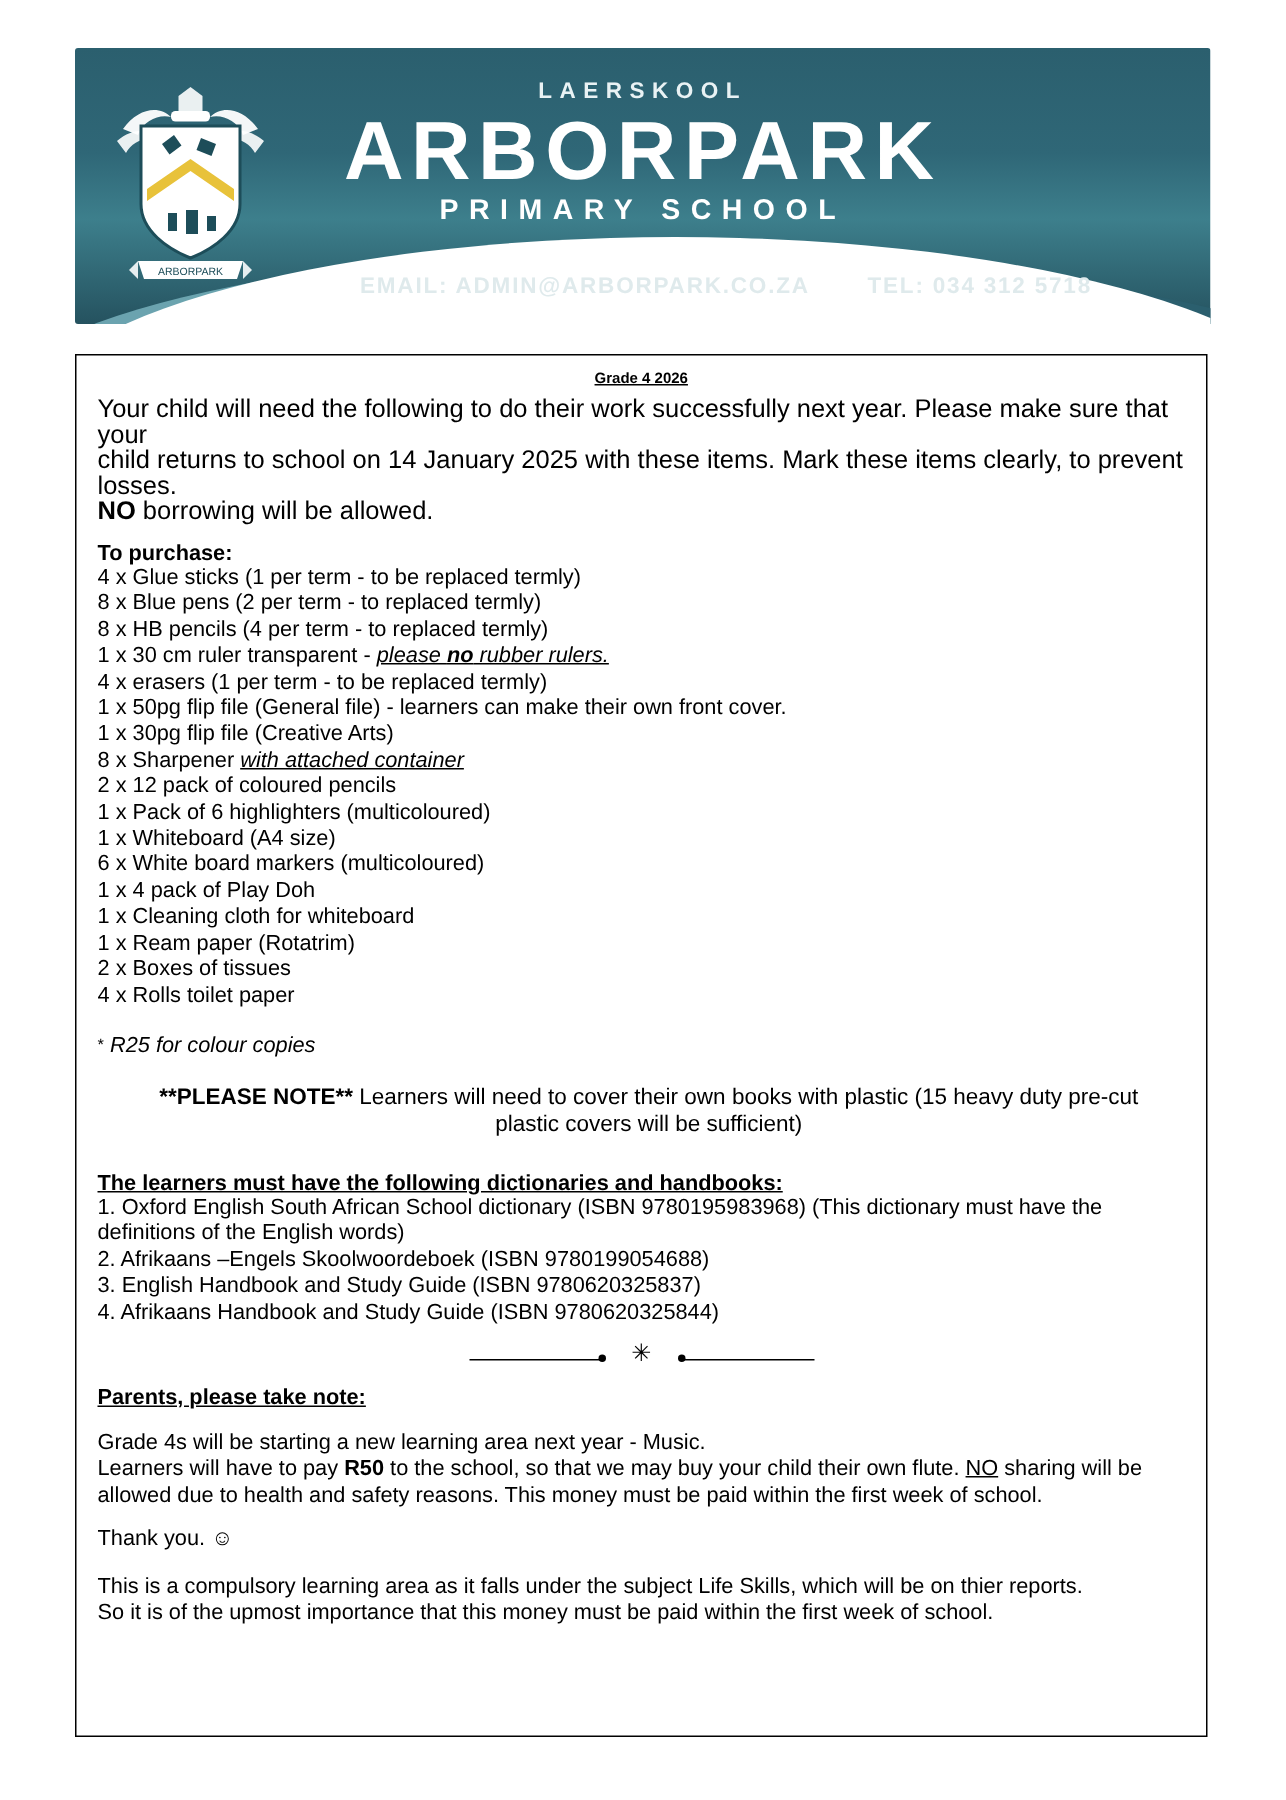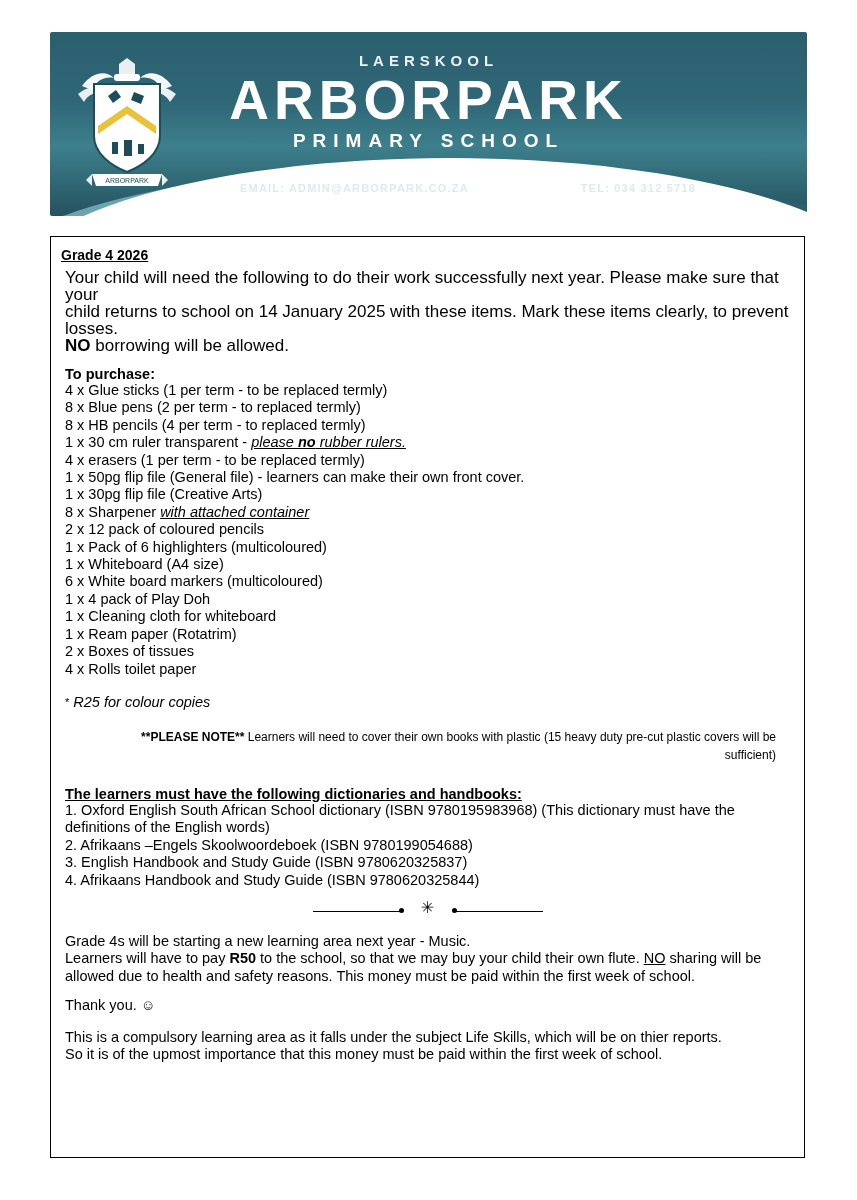--- a/index.html
+++ b/index.html
@@ -98,23 +98,24 @@
     color: #ffffff;
     margin-top: 1px;
   }
   .lh-contact {
     position: absolute;
     left: 0;
     top: 145px;
     width: 686px;
     height: 30px;
     color: #dfeaec;
-    font-size: 11px;
+    font-size: 15px;
     letter-spacing: 1.2px;
     font-weight: bold;
+    padding-left: 32px;
   }
   .lh-email {
     position: absolute;
     left: 190px;
     top: 5px;
   }
   .lh-tel {
     position: absolute;
     right: 40px;
     top: 5px;
@@ -137,23 +138,23 @@
     top: 236px;
     width: 755px;
     height: 922px;
     border: 1px solid #000000;
     background: #ffffff;
     box-sizing: border-box;
     padding: 8px 10px 8px 10px;
   }
 
   .title {
-    text-align: left;
-    font-weight: bold;
-    font-size: 14px;
+    text-align: center;
+    font-weight: bold;
+    font-size: 10px;
     text-decoration: underline;
     margin: 2px 0 6px 0;
   }
 
   .para {
     font-size: 17px;
     line-height: 17px;
     margin: 0 0 0 0;
     padding: 0 4px 0 4px;
   }
@@ -183,23 +184,23 @@
     font-size: 14.5px;
     font-style: italic;
     padding-left: 4px;
     margin-top: 16px;
   }
   .colour-note .star { font-style: normal; font-size: 11px; vertical-align: 1px;}
 
   .please-note {
     margin-top: 18px;
     padding: 0 18px 0 28px;
-    font-size: 12px;
+    font-size: 15px;
     line-height: 18px;
-    text-align: right;
+    text-align: center;
   }
   .please-note .lead { font-weight: bold; }
 
   .dict-head {
     margin-top: 22px;
     padding-left: 4px;
     font-size: 14.5px;
     font-weight: bold;
     text-decoration: underline;
   }
@@ -360,20 +361,21 @@
     </ul>
 
     <div class="divider">
       <span class="ln left"></span>
       <span class="dot d1"></span>
       <span class="star">✳</span>
       <span class="dot d2"></span>
       <span class="ln right"></span>
     </div>
 
+    <div class="parents-head">Parents, please take note:</div>
 
     <div class="p-block">
       <span>Grade 4s will be starting a new learning area next year - Music.</span><br>
       <span>Learners will have to pay </span><span class="bold">R50</span><span> to the school, so that we may buy your child their own flute. </span><span class="und">NO</span><span> sharing will be allowed due to health and safety reasons. This money must be paid within the first week of school.</span>
     </div>
 
     <div class="p-block tight">Thank you. ☺</div>
 
     <div class="p-block">
       <span>This is a compulsory learning area as it falls under the subject Life Skills, which will be on thier reports.</span><br>

